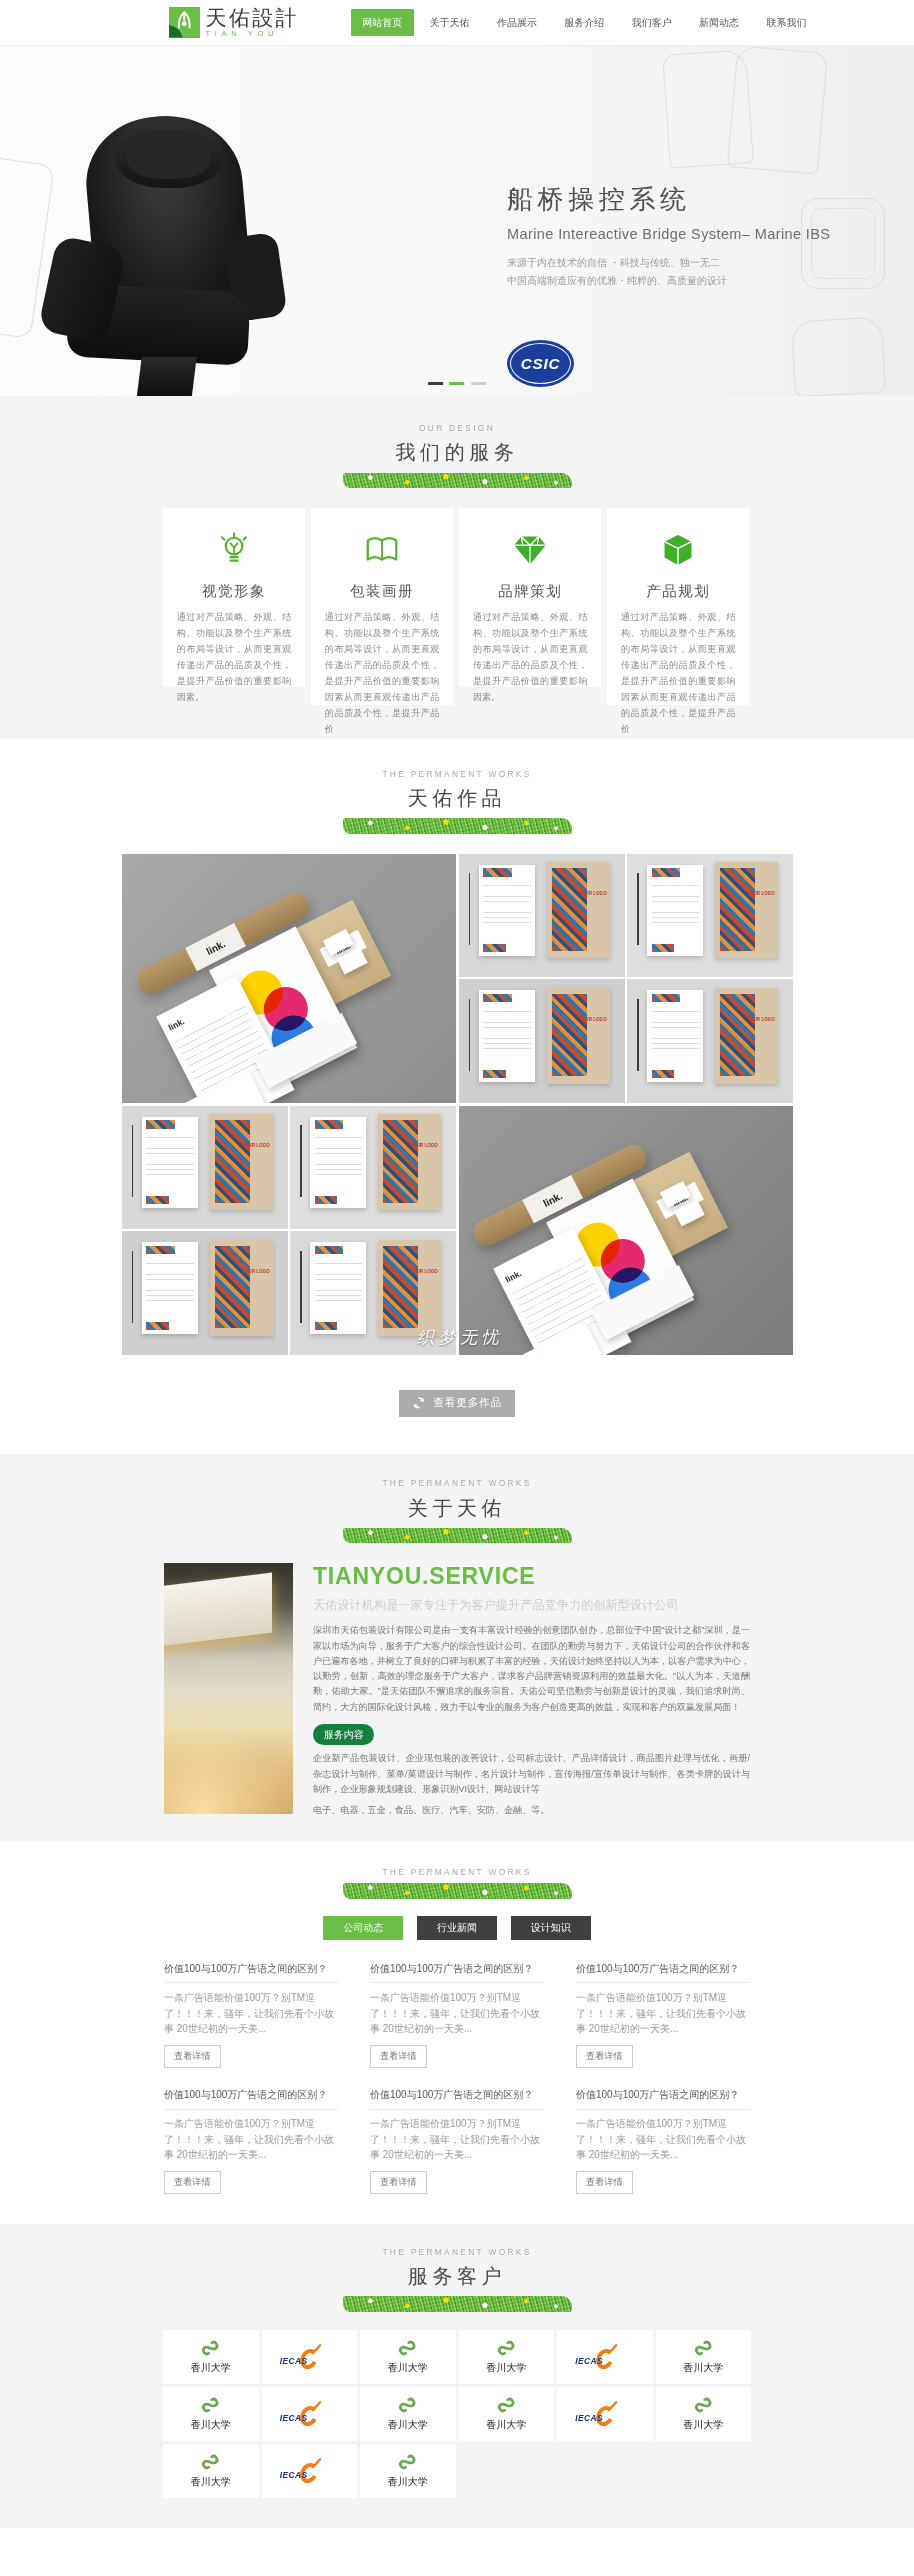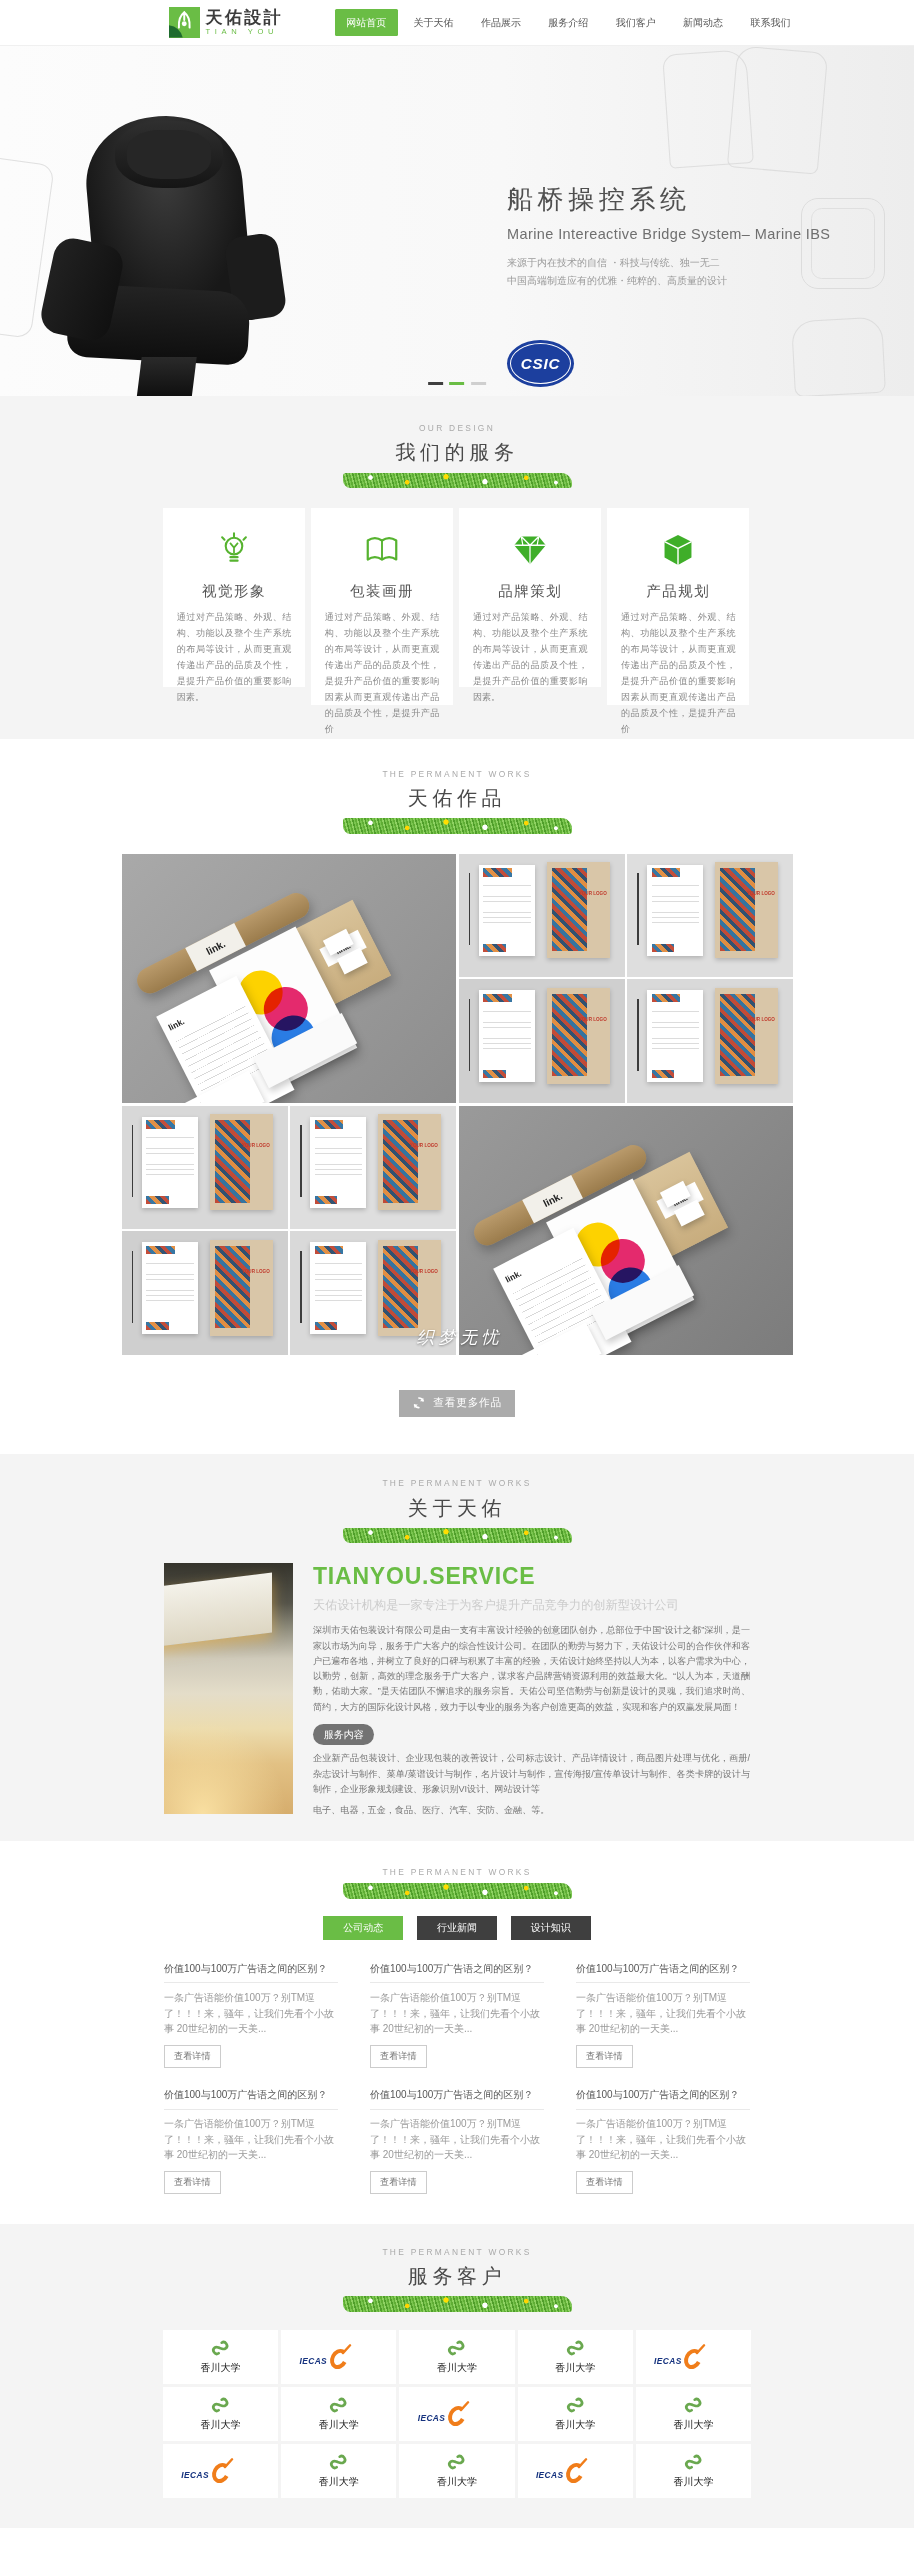--- a/index.html
+++ b/index.html
@@ -5,21 +5,21 @@
   * { box-sizing: border-box; }
   html,body { margin:0; padding:0; }
   body { width:914px; font-family:"Liberation Sans","DejaVu Sans",sans-serif; background:#fff; color:#333; }
 
   
   .header { height:46px; display:flex; align-items:center; padding-left:169px; background:#fff; border-bottom:0.8px solid #f0f0f0; }
   .logo { display:flex; align-items:center; gap:6.1px; cursor:pointer; }
   .logo-icon { width:30.5px; height:30.5px; background:#6abd45; position:relative; flex:none; }
   .logo-icon svg { position:absolute; inset:0; }
   .logo-txt { line-height:1; }
-  .logo-cn { font-size:17px; color:#3c3c3c; letter-spacing:2.3px;font-weight:bold; }
+  .logo-cn { font-size:21px; color:#3c3c3c; letter-spacing:2.3px; }
   .logo-en { font-size:7.6px; color:#6abd45; letter-spacing:4.6px; margin-top:2.3px; }
   .nav { display:flex; margin-left:52px; gap:4.6px; }
   .nav a { font-size:10px; color:#555; text-decoration:none; padding:6.9px 11.4px; }
   .nav a.active { background:#6abd45; color:#fff; border-radius:1.5px; }
 
   
   .hero { position:relative; height:350px; background:linear-gradient(90deg,#fcfcfc 0%,#f8f8f8 55%,#ededed 100%); overflow:hidden; }
   .sk { position:absolute; border:0.8px solid #d8d8d8; background:transparent; opacity:.8; }
   .sk1 { width:84px; height:114px; right:164px; top:6.1px; border-radius:13.7px 23px 6.1px 6.1px; transform:rotate(-4deg); }
   .sk2 { width:91px; height:122px; right:91px; top:3px; border-radius:20px 15.2px 7.6px 7.6px; transform:rotate(5deg); }
@@ -113,36 +113,36 @@
   .about { background:#f4f4f4; padding:24.4px 0 23px; }
   .about-wrap { width:586px; margin:20px auto 0; display:flex; gap:20px; }
   .about-photo { width:129px; height:251px; flex:none; position:relative; overflow:hidden;
     background:linear-gradient(180deg,#35342c 0%,#55544a 16%,#8e8c7c 26%,#cfcaba 38%,#e4ddc9 52%,#ecdcae 66%,#e2c184 80%,#d6ad6d 100%); }
   .about-photo::before { content:""; position:absolute; left:-12%; top:7%; width:95%; height:24%; background:linear-gradient(#f4f2ea,#ddd6c2); transform:skewY(-7deg); box-shadow:0 6.1px 13.7px rgba(255,190,70,.5); }
   .about-photo::after { content:""; position:absolute; left:0; right:0; bottom:0; height:40%; background:radial-gradient(ellipse at 30% 100%,rgba(255,232,170,.85),transparent 65%); }
   .about-right { flex:1; }
   .about-heading { color:#6abd45; font-size:23px; font-weight:bold; letter-spacing:0.8px; }
   .about-sub { color:#ccc; font-size:12.2px; margin-top:7.6px; }
   .about-body { color:#777; font-size:9.1px; line-height:15.2px; margin-top:9.1px; text-align:justify; }
-  .tag { display:inline-block; background:#737373; color:#fff; font-size:10px; padding:3.8px 10.7px; border-radius:10.7px; margin-top:9.1px; cursor:pointer; }
+  .tag { display:inline-block; background:#15803d; color:#fff; font-size:10px; padding:3.8px 10.7px; border-radius:10.7px; margin-top:9.1px; cursor:pointer; }
   .tag-text { color:#777; font-size:9.1px; line-height:15.2px; margin-top:6.1px; text-align:justify; }
 
   
   .news { background:#fff; padding:26px 0 30.5px; }
   .tabs { display:flex; justify-content:center; gap:13.7px; margin-top:17px; }
   .tab { padding:5.3px 20px; font-size:10px; color:#fff; background:#3f3f3f; cursor:pointer; }
   .tab.active { background:#6abd45; }
   .news-grid { width:586px; margin:21.3px auto 0; display:grid; grid-template-columns:repeat(3,1fr); gap:20px 32px; }
   .news-item h4 { font-size:10px; color:#555; font-weight:normal; margin:0 0 6.9px; padding-bottom:6.9px; border-bottom:0.8px solid #e9e9e9; cursor:pointer; }
   .news-item p { font-size:10px; color:#999; line-height:15.2px; margin:0 0 9.1px; }
   .news-detail { font-size:9.1px; color:#777; border:0.8px solid #ccc; background:#fff; padding:3.8px 9.1px; cursor:pointer; }
 
   
   .clients { background:#f4f4f4; padding:23px 0 30.5px; }
-  .client-grid { width:588px; margin:18.3px auto 0; display:grid; grid-template-columns:repeat(5,1fr); gap:3px; }
+  .client-grid { width:588px; margin:18.3px auto 0; display:grid; grid-template-columns:repeat(6,1fr); gap:3px; }
   .cell { background:#fff; height:54px; display:flex; flex-direction:column; align-items:center; justify-content:center; cursor:pointer; position:relative; }
   .kg-label { font-family:"DejaVu Serif","Liberation Serif",serif; font-size:10px; color:#222; margin-top:1.5px; }
   .iecas-label { position:absolute; left:18.3px; bottom:18.3px; color:#16337f; font-weight:bold; font-style:italic; font-size:8.4px; letter-spacing:0.4px; }
 </style>
 </head>
 <body>
 
 <div class="header">
   <div class="logo">
     <span class="logo-icon">

